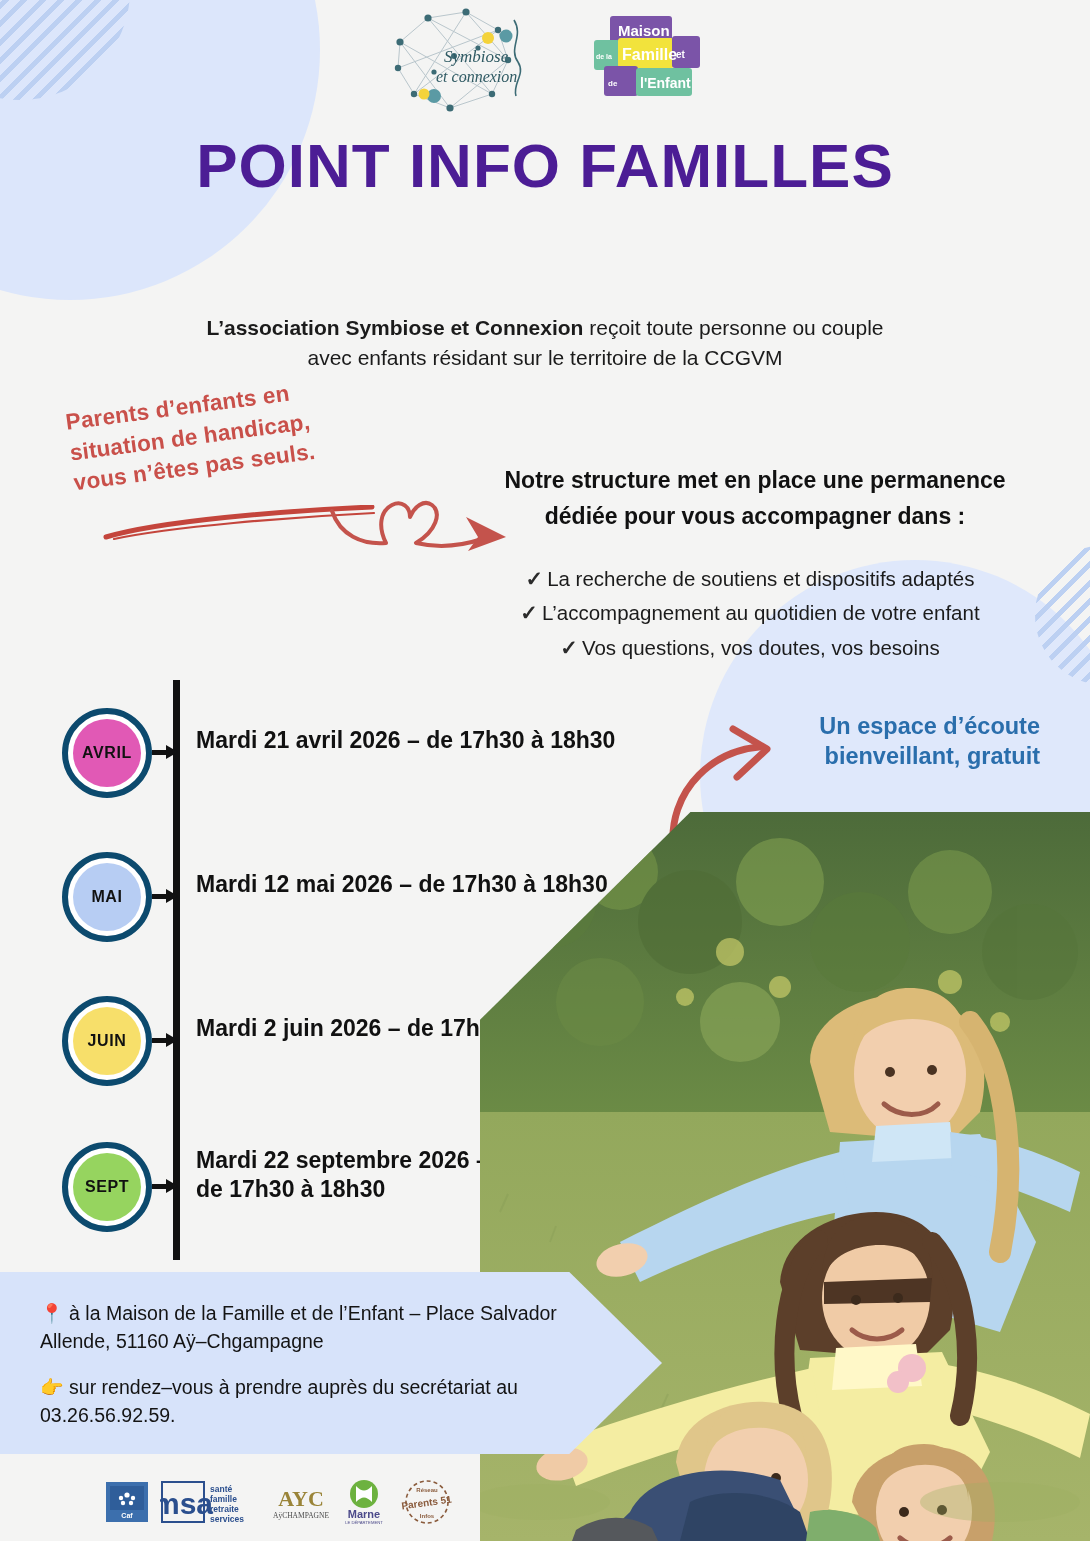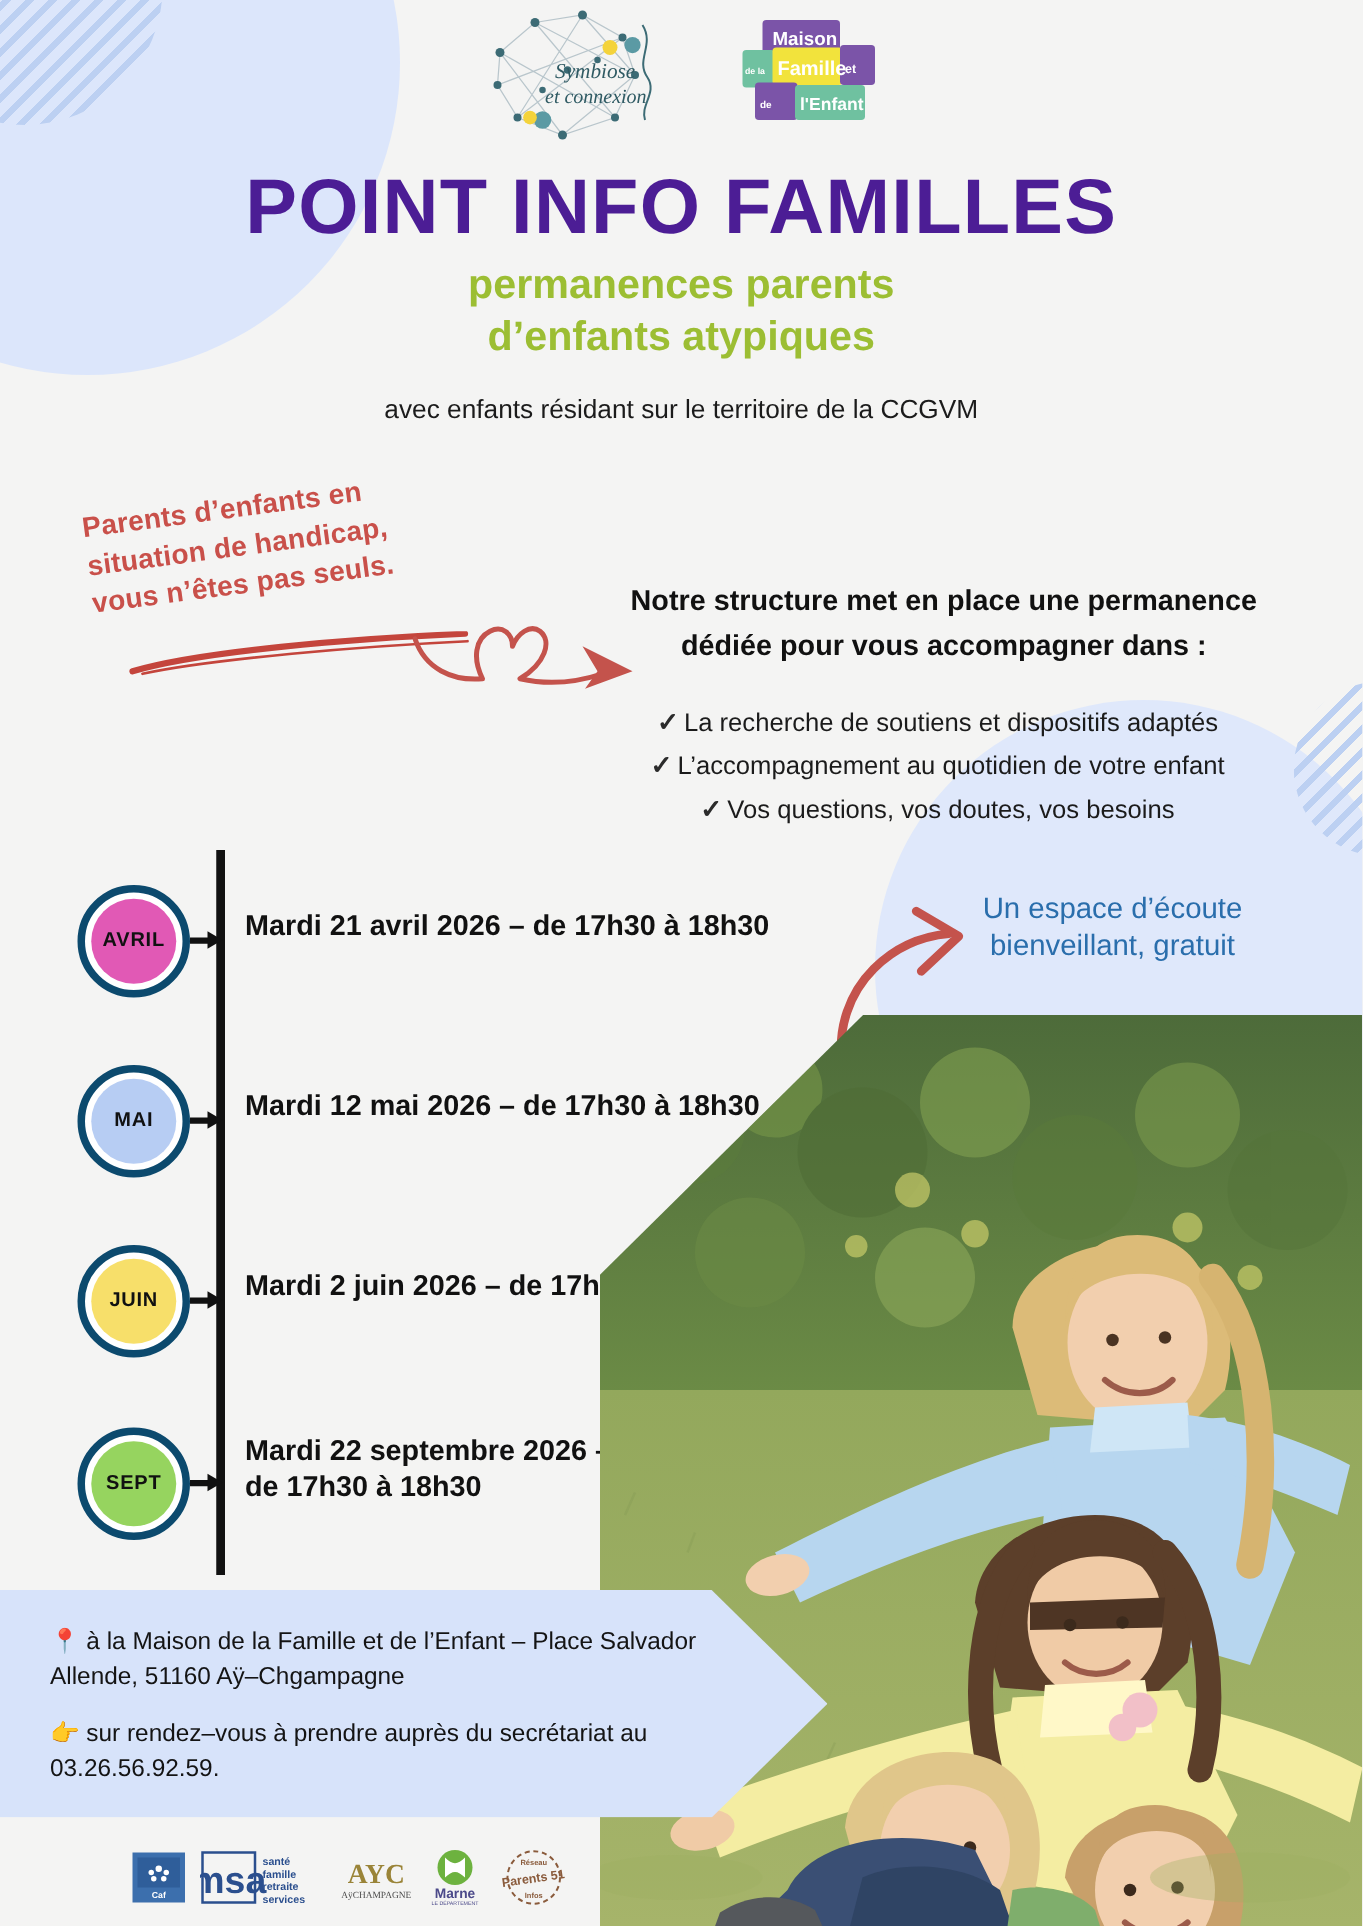--- a/index.html
+++ b/index.html
@@ -92,22 +92,22 @@
     border-top:7px solid transparent;border-bottom:7px solid transparent;
     border-left:12px solid #111;
   }
   .tl-text{
     position:absolute;left:136px;top:18px;width:500px;
     font-size:23px;font-weight:bold;color:#111;line-height:1.28;
   }
 
   
   .quote-blue{
-    position:absolute;left:740px;top:712px;width:300px;text-align:center;
-    font-size:23.5px;font-weight:normal;line-height:1.26;color:#2a6eac;
+    position:absolute;left:740px;top:712px;width:300px;text-align:right;
+    font-size:23.5px;font-weight:bold;line-height:1.26;color:#2a6eac;
   }
   .curve-arrow{position:absolute;left:655px;top:725px;width:140px;height:200px;}
 
   
   .photo{
     position:absolute;left:480px;top:812px;width:610px;height:729px;
     clip-path:polygon(34.5% 0%, 100% 0%, 100% 100%, 0% 100%, 0% 28.5%);
     overflow:hidden;
   }
   .photo-inner{position:absolute;inset:0;}
@@ -180,26 +180,25 @@
         <text x="4" y="45" font-size="7">de la</text>
         <text x="30" y="46" font-size="16" fill="#ffffff">Famille</text>
         <text x="84" y="44" font-size="10">et</text>
         <text x="16" y="72" font-size="8">de</text>
         <text x="48" y="74" font-size="14">l'Enfant</text>
       </g>
     </svg>
   </div>
 
   <div class="title">POINT INFO FAMILLES</div>
-  <div class="subtitle">
-    <div>permanences parents</div>
-    <div>d’enfants atypiques</div>
-  </div>
 
   <div class="intro">
+    <div>
+      <b>L’association Symbiose et Connexion</b><span> reçoit toute personne ou couple</span>
+    </div>
     <div>avec enfants résidant sur le territoire de la CCGVM</div>
   </div>
 
   <div class="callout-red">
     <div>Parents d’enfants en</div>
     <div>situation de handicap,</div>
     <div>vous n’êtes pas seuls.</div>
   </div>
   <svg class="callout-underline" viewBox="0 0 280 36">
     <path d="M6 32 C60 16 180 6 272 2" stroke="#c4453c" stroke-width="5" fill="none" stroke-linecap="round"></path>

